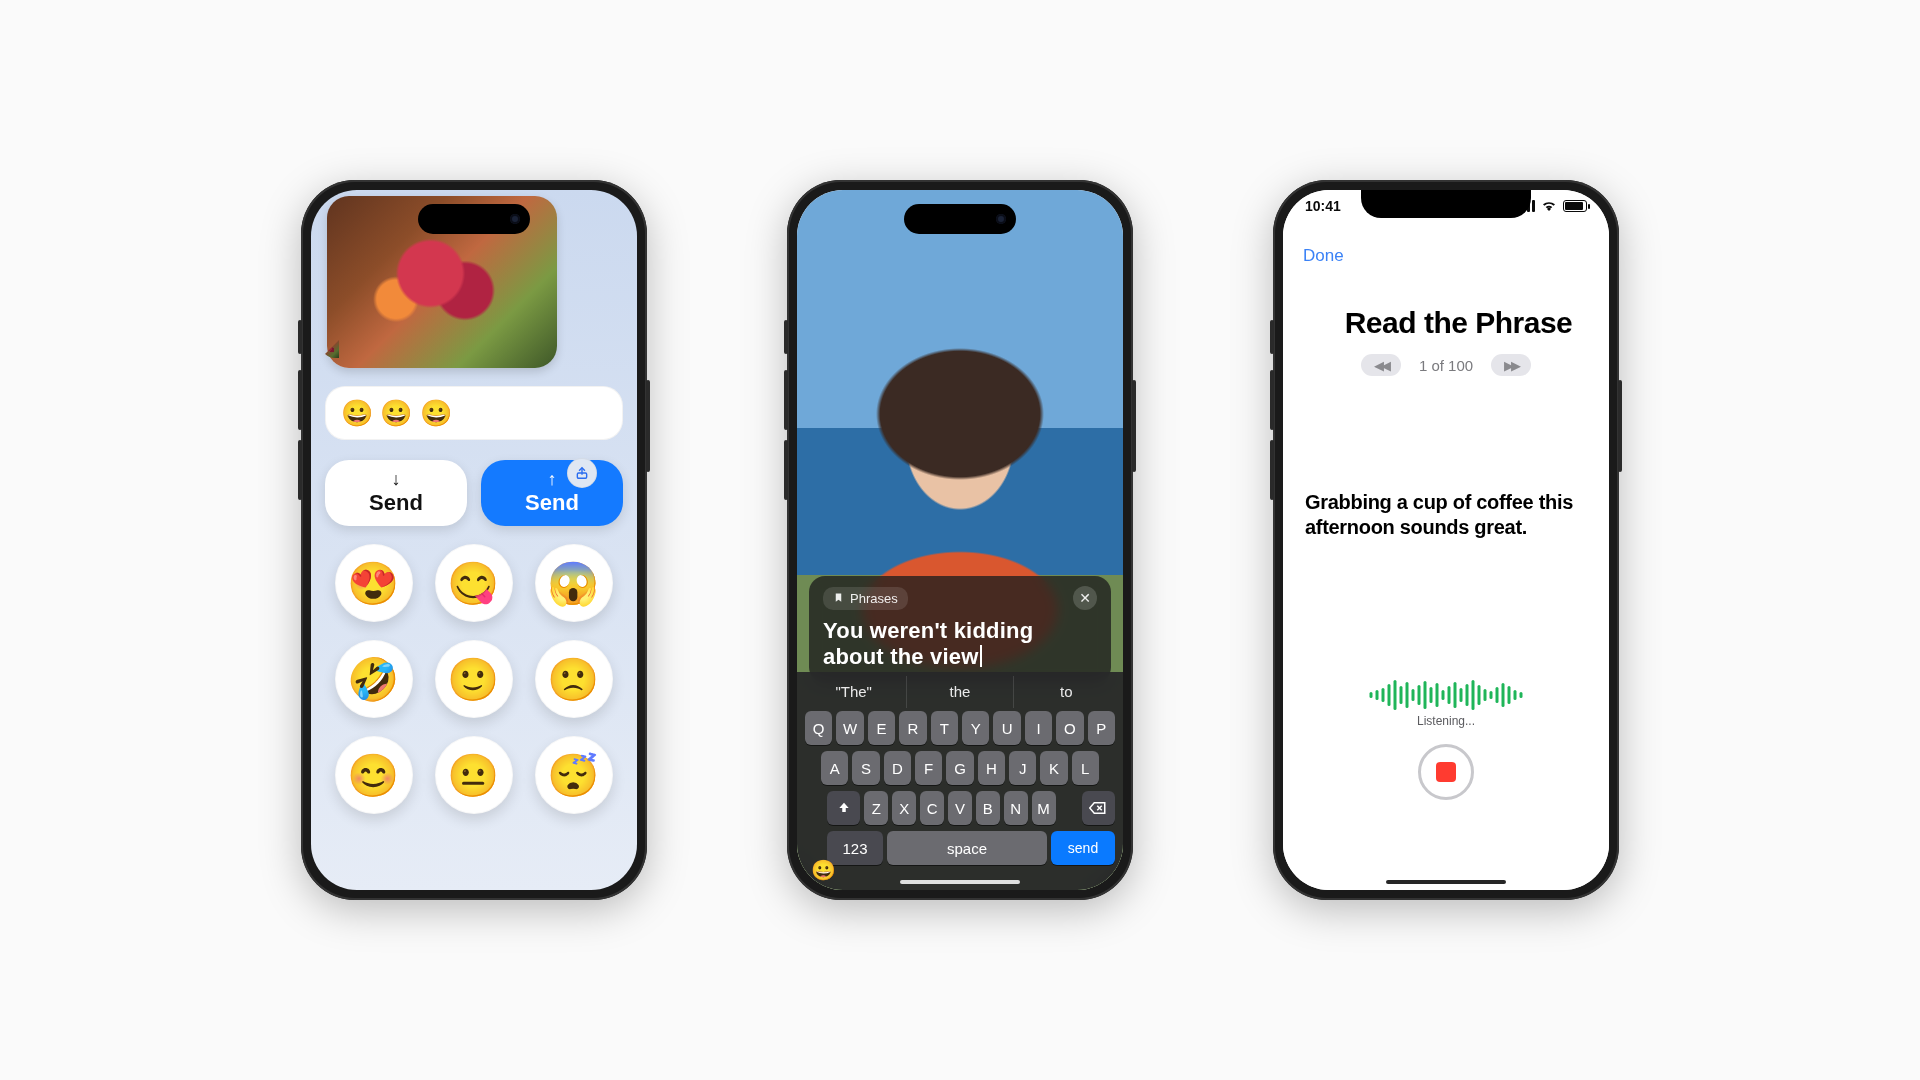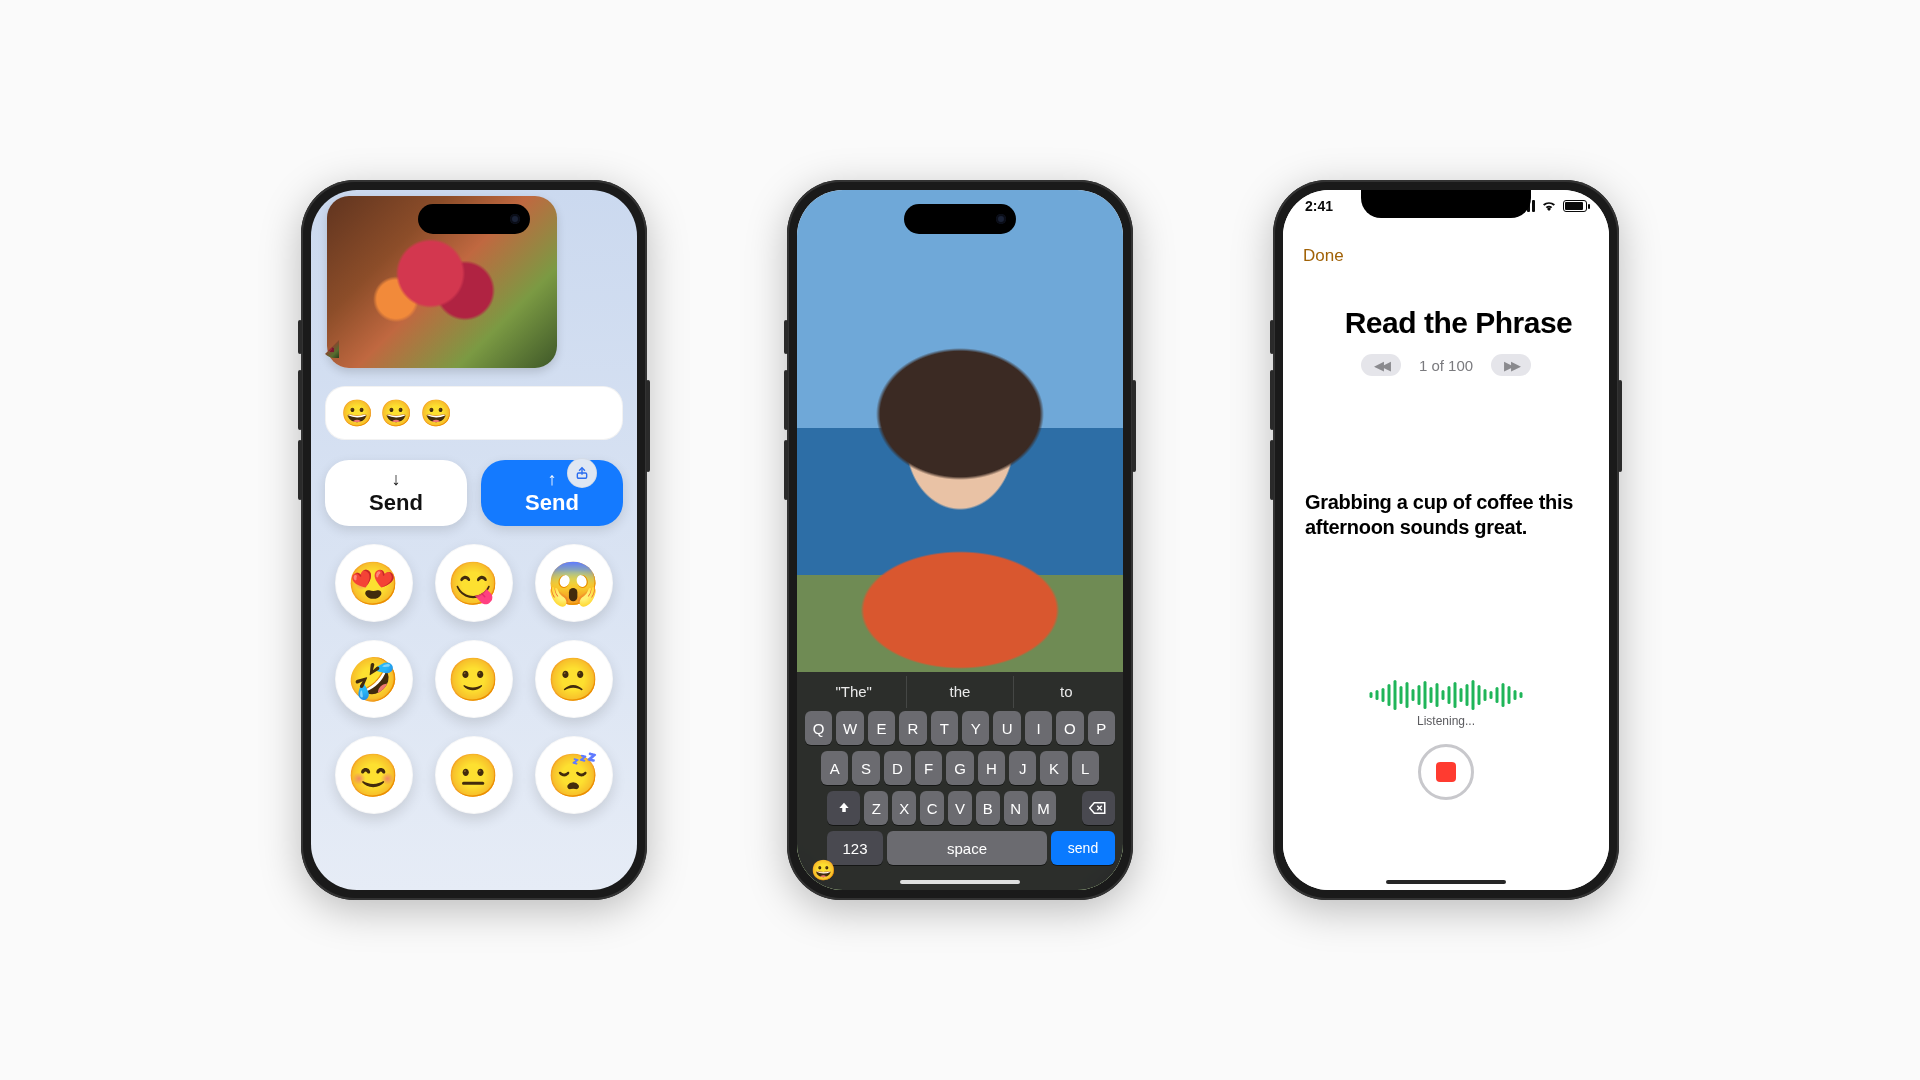--- a/index.html
+++ b/index.html
@@ -129,21 +129,21 @@
   
   .p3 { background:#fff; height:100%; position:relative; }
   .status-bar { position:absolute; top:8px; left:0; right:0; display:flex; justify-content:space-between; padding:0 22px; font-size:14px; font-weight:600; color:#0b0b0b; z-index:40;}
   .status-icons { display:flex; gap:6px; align-items:center; }
   .sig { width:18px; height:12px; position:relative; }
   .sig span{ position:absolute; bottom:0; width:3px; background:#0b0b0b; border-radius:1px; }
   .sig span:nth-child(1){ left:0; height:4px;} .sig span:nth-child(2){ left:5px; height:7px;} .sig span:nth-child(3){ left:10px; height:10px;} .sig span:nth-child(4){ left:15px; height:12px;}
   .batt { width:24px; height:12px; border:1.5px solid #0b0b0b; border-radius:3px; position:relative; }
   .batt::after{ content:""; position:absolute; right:-4px; top:3px; width:2px; height:5px; background:#0b0b0b; border-radius:1px;}
   .batt i{ position:absolute; left:1px; top:1px; bottom:1px; width:80%; background:#0b0b0b; border-radius:1px;}
-  .done { position:absolute; top:56px; left:20px; color:#a16207; font-size:17px; }
+  .done { position:absolute; top:56px; left:20px; color:#3b82f6; font-size:17px; }
   .p3-title { position:absolute; top:116px; left:0; right:0; text-align:center; font-size:30px; font-weight:800; letter-spacing:-.5px;margin-left:25px; }
   .pager { position:absolute; top:164px; left:0; right:0; display:flex; gap:18px; align-items:center; justify-content:center; color:#7a7a7e; font-size:15px; }
   .pill-nav { width:40px; height:22px; border-radius:12px; background:#e5e5ea; display:flex; align-items:center; justify-content:center; font-size:13px; color:#8a8a8e; letter-spacing:-3px; }
   .phrase { position:absolute; top:300px; left:22px; right:22px; font-size:20px; font-weight:800; line-height:1.25; letter-spacing:-.3px; }
   .wave { position:absolute; top:488px; left:50%; transform:translateX(-50%); display:flex; gap:3px; align-items:center; height:34px; }
   .wave span{ width:3px; background:#1fb559; border-radius:2px; }
   .listening { position:absolute; top:524px; left:0; right:0; text-align:center; font-size:12px; color:#5b5b5f; }
   .rec-btn { position:absolute; top:554px; left:50%; transform:translateX(-50%); width:56px; height:56px; border-radius:50%; border:3px solid #c8c8cc; display:flex; align-items:center; justify-content:center; background:#fff; }
   .rec-btn .sq { width:20px; height:20px; border-radius:4px; background:#ff3b30; }
 </style>
@@ -202,20 +202,38 @@
     <div class="side-btn l1"></div>
       <div class="side-btn l2"></div>
       <div class="side-btn l3"></div>
       <div class="side-btn r1"></div>
     <div class="screen">
       <div class="notch-pill">
           <div class="cam"></div>
         </div>
       <div class="p2-photo"></div>
 
+      <div class="p2-card">
+        <div class="p2-card-head">
+          <div class="lbl">
+            <span>
+              <svg width="11" height="11" viewBox="0 0 24 24" fill="#fff">
+                  <path d="M6 3h12v18l-6-4-6 4z"></path>
+                </svg>
+            </span>
+            <span>Phrases</span>
+          </div>
+          <div class="p2-close">
+            <span>✕</span>
+          </div>
+        </div>
+        <div class="p2-text">
+          <span>You weren't kidding about the view</span><span class="cursor"></span>
+        </div>
+      </div>
 
       <div class="kbd">
         <div class="sug-row" id="sug-row">
             <div class="sug">"The"</div>
             <div class="sug">the</div>
             <div class="sug">to</div>
           </div>
         <div class="krow" id="krow1">
             <div class="key">Q</div>
             <div class="key">W</div>
@@ -272,21 +290,21 @@
 
   <div class="iphone">
     <div class="side-btn l1"></div>
       <div class="side-btn l2"></div>
       <div class="side-btn l3"></div>
       <div class="side-btn r1"></div>
     <div class="screen">
       <div class="notch-wide"></div>
       <div class="p3">
         <div class="status-bar">
-          <span>2:41</span>
+          <span>10:41</span>
           <div class="status-icons">
             <div class="sig">
                 <span></span>
                 <span></span>
                 <span></span>
                 <span></span>
               </div>
             <span>
               <svg width="16" height="12" viewBox="0 0 24 18" fill="#0b0b0b">
                   <path d="M12 18l3-3a4 4 0 00-6 0l3 3zM3 8a14 14 0 0118 0l-2 2a11 11 0 00-14 0L3 8zM7 12a8 8 0 0110 0l-2 2a5 5 0 00-6 0l-2-2z"></path>

